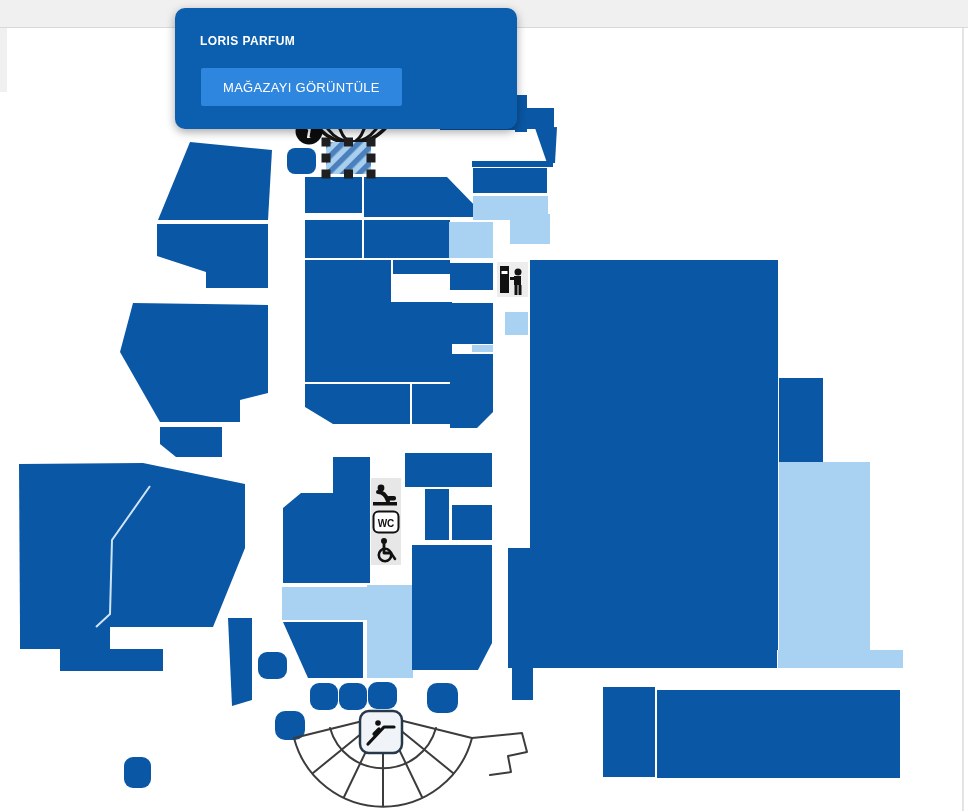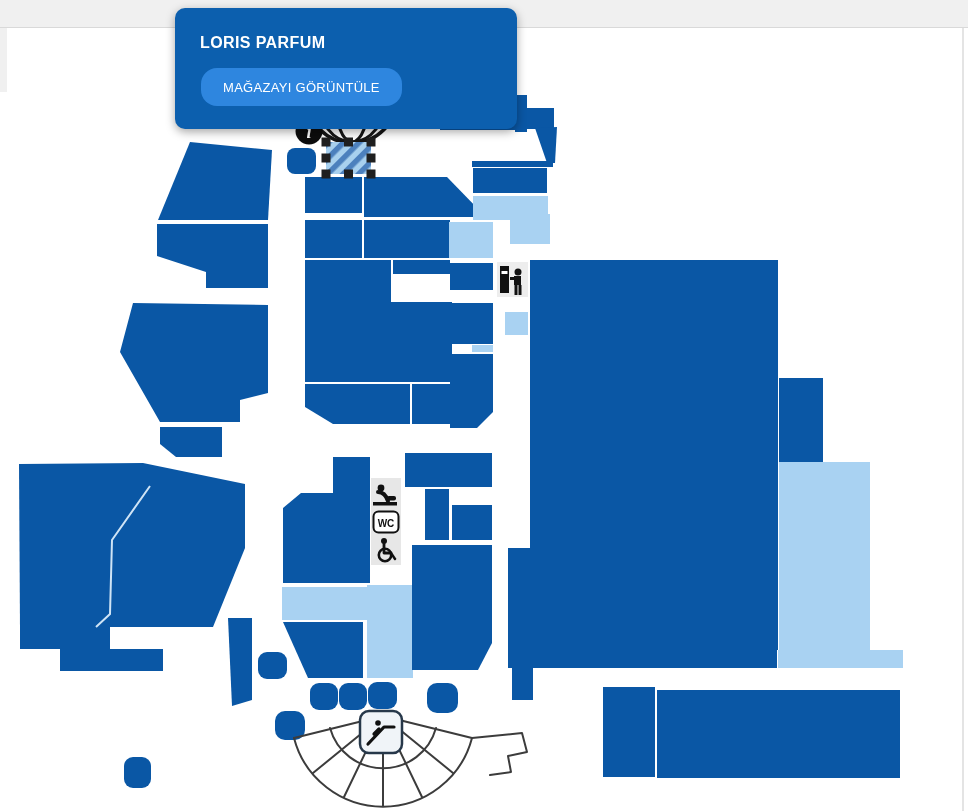--- a/index.html
+++ b/index.html
@@ -6,22 +6,22 @@
   body{font-family:"Liberation Sans", sans-serif;}
   .stage{position:relative;width:968px;height:811px;overflow:hidden;background:#fff;}
   .topbar{position:absolute;left:0;top:0;width:968px;height:28px;background:var(--topbar-bg,#f0f0f0);border-bottom:1px solid #d9d9d9;box-sizing:border-box;z-index:2;}
   .left-edge{position:absolute;left:0;top:28px;width:7px;height:64px;background:#f0f0f0;z-index:2;}
   .right-edge{position:absolute;left:962px;top:28px;width:2px;height:783px;background:#e4e4e4;z-index:2;}
   .map{position:absolute;left:0;top:0;width:968px;height:811px;z-index:1;}
   .fan path{fill:none;stroke:var(--fan-stroke,#3c3c3c);stroke-width:2;stroke-linejoin:round;stroke-linecap:round;}
   .divider{fill:none;stroke:#cfe4f6;stroke-width:2;}
   .tooltip{position:absolute;left:175px;top:8px;width:342px;height:121px;background:var(--tooltip-bg,#0c5fae);
            border-radius:10px;box-shadow:0 3px 10px rgba(0,0,0,.35);color:#fff;z-index:5;}
-  .tooltip-title{position:absolute;left:25px;top:26px;font-size:16px;font-weight:bold;letter-spacing:.4px;}
-  .tooltip-btn{position:absolute;left:26px;top:60px;height:38px;padding:0 22px;border:none;border-radius:16px;
+  .tooltip-title{position:absolute;left:25px;top:26px;font-size:12px;font-weight:bold;letter-spacing:.4px;}
+  .tooltip-btn{position:absolute;left:26px;top:60px;height:38px;padding:0 22px;border:none;border-radius:2px;
                background:var(--button-bg,#2e86df);color:#fff;font-size:13px;letter-spacing:.3px;
                font-family:"Liberation Sans", sans-serif;cursor:pointer;}
   .icon-stroke{fill:none;stroke:#111;stroke-linecap:round;stroke-linejoin:round;}
 </style>
 </head>
 <body>
 
 <div class="stage">
   <div class="topbar"></div>
   <div class="left-edge"></div>

